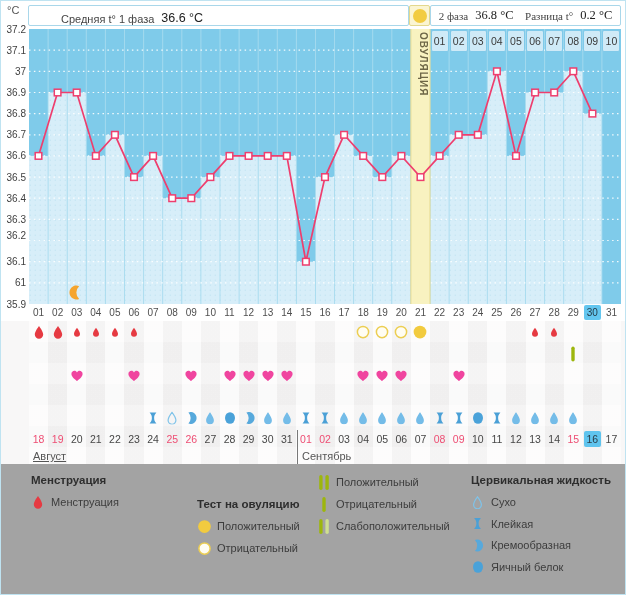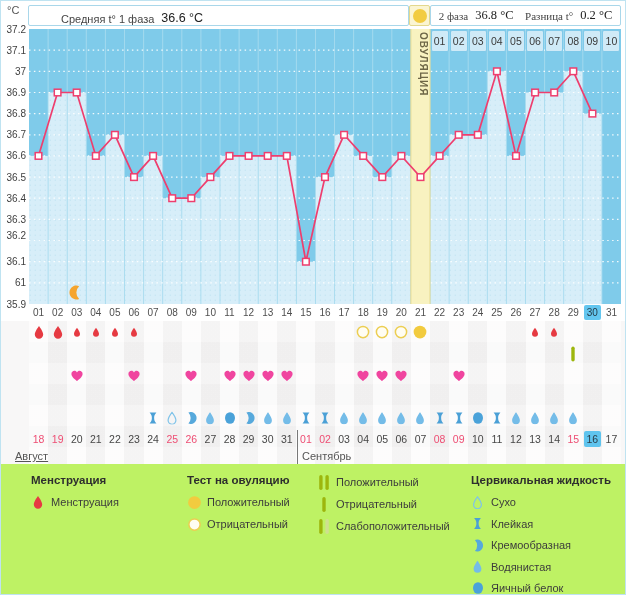--- a/index.html
+++ b/index.html
@@ -57,24 +57,24 @@
   #row-fert{top:2px;} #row-preg{top:24px;} #row-love{top:46px;} #row-cf{top:88px;}
   .day-icon{position:absolute;transform:translate(-50%,-50%);top:9px;display:flex;}
   .date-cell{
     position:absolute;top:110px;height:16px;font-size:10.5px;color:#464646;
     text-align:center;line-height:16px;border-radius:2px;
   }
   .date-cell.weekend{color:#ee4d73;}
   .date-cell.today{background:#5fc4ee;color:#2c3e48;}
   .month-divider{position:absolute;left:296px;top:109px;width:1px;height:34px;background:#787878;}
   .month-label{position:absolute;top:129px;font-size:11px;color:#555;}
-  #month-aug{left:14px;text-decoration:underline;} #month-sep{left:301px;}
-  .legend{position:absolute;left:0;top:463px;width:626px;height:132px;background:#bef264;}
+  #month-aug{left:32px;text-decoration:underline;} #month-sep{left:301px;}
+  .legend{position:absolute;left:0;top:463px;width:626px;height:132px;background:#a3a3a3;}
   .lg-col{position:absolute;top:10px;}
-  #lg-col-1{left:30px;} #lg-col-2{left:186px;} #lg-col-3{left:315px;} #lg-col-4{left:470px;}
+  #lg-col-1{left:30px;} #lg-col-2{left:196px;margin-top:24px;} #lg-col-3{left:315px;} #lg-col-4{left:470px;}
   .lg-title{font-size:11.5px;font-weight:bold;color:#2e2e2e;margin-bottom:8px;}
   .lg-item{display:flex;align-items:center;margin-bottom:6px;height:16px;}
   #lg-col-4 .lg-item{margin-bottom:5.5px;}
   .lg-item .ico{width:20px;display:flex;align-items:center;}
   .lg-item .lbl{font-size:11px;color:#3c3c3c;white-space:nowrap;}
 </style>
 </head>
 <body>
 
 <div class="app">
@@ -649,28 +649,20 @@
           <div class="lg-item">
             <span class="ico">
               <svg width="13" height="13" viewBox="0 0 16 16" xmlns="http://www.w3.org/2000/svg">
                 <path d="M4.8 1.1A7.4 7.4 0 1 1 4.8 14.9 10 10 0 0 0 4.8 1.1Z" fill="#57a9dc"></path>
               </svg>
             </span>
             <span class="lbl">Кремообразная</span>
           </div>
           <div class="lg-item">
             <span class="ico">
-              <svg width="13" height="13" viewBox="0 0 16 16" xmlns="http://www.w3.org/2000/svg">
-                <path d="M8 1C8 1 3.2 7.2 3.2 10.9a4.8 4.8 0 0 0 9.6 0C12.8 7.2 8 1 8 1Z" fill="#74bce8"></path>
-              </svg>
-            </span>
-            <span class="lbl">Водянистая</span>
-          </div>
-          <div class="lg-item">
-            <span class="ico">
               <svg width="14" height="14" viewBox="0 0 16 16" xmlns="http://www.w3.org/2000/svg">
                 <ellipse cx="8" cy="8" rx="5.7" ry="6.7" fill="#4aa2d9"></ellipse>
               </svg>
             </span>
             <span class="lbl">Яичный белок</span>
           </div>
         </div>
     </div>
     <div id="lg-extra"></div>
   </div>

